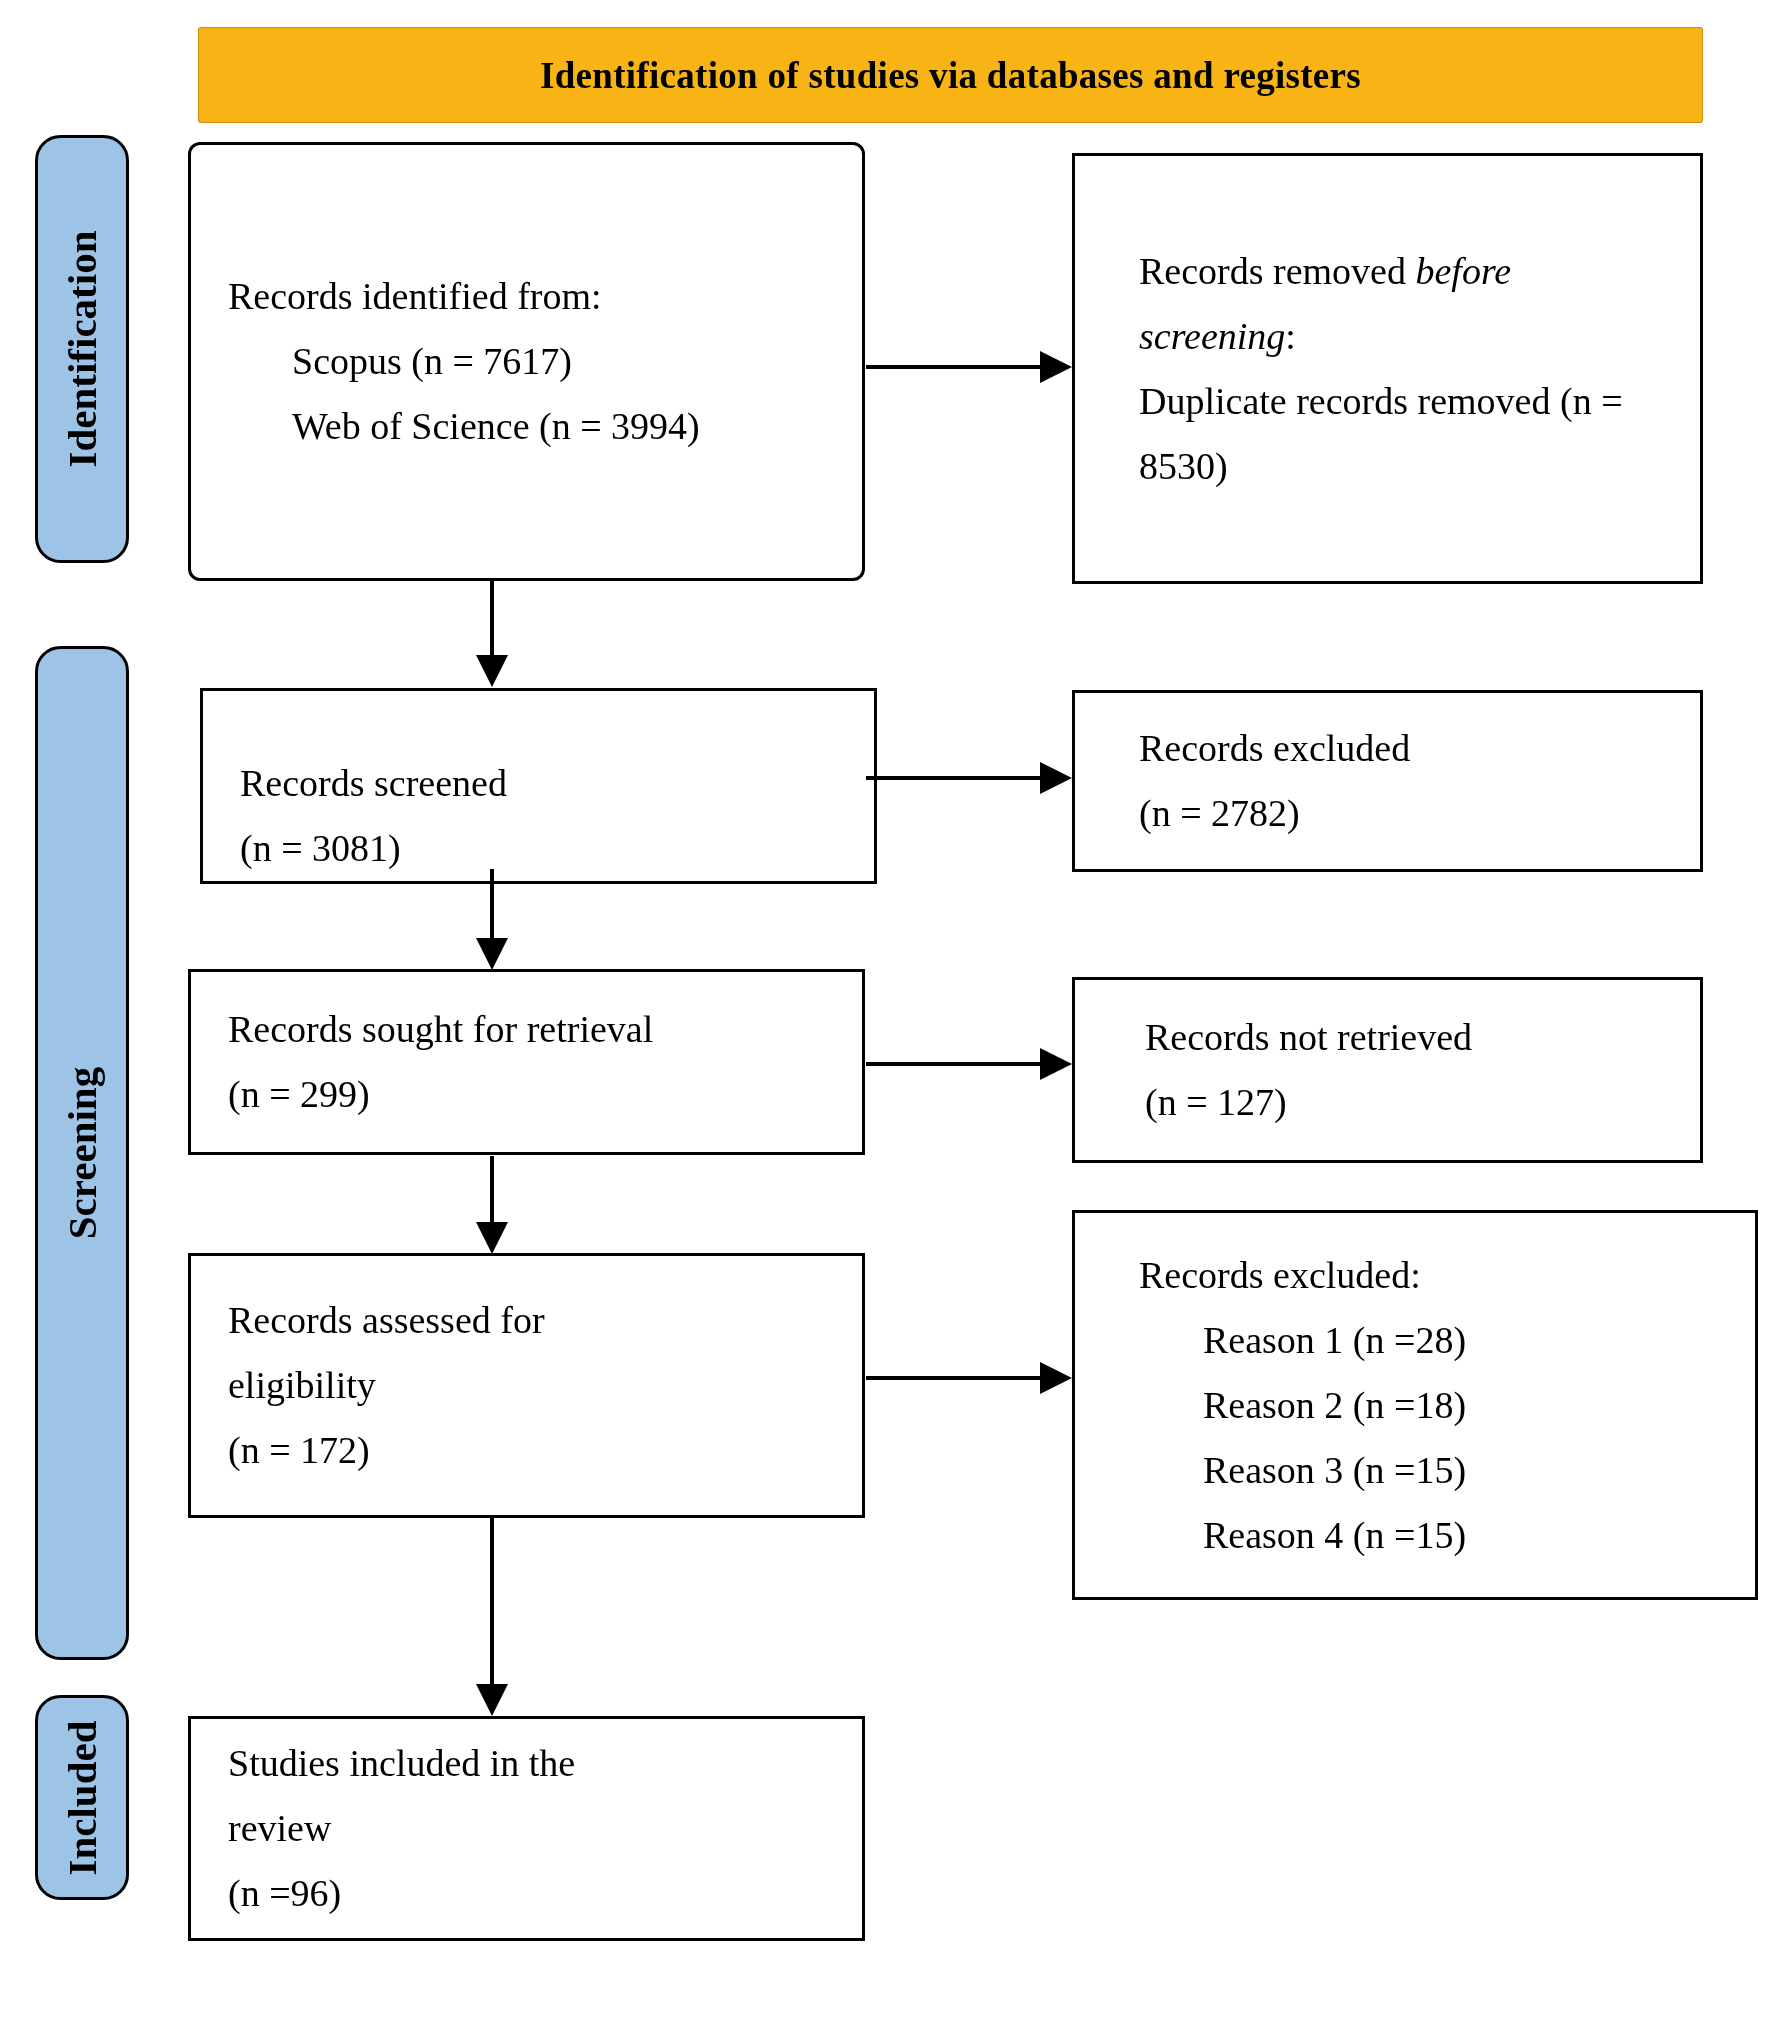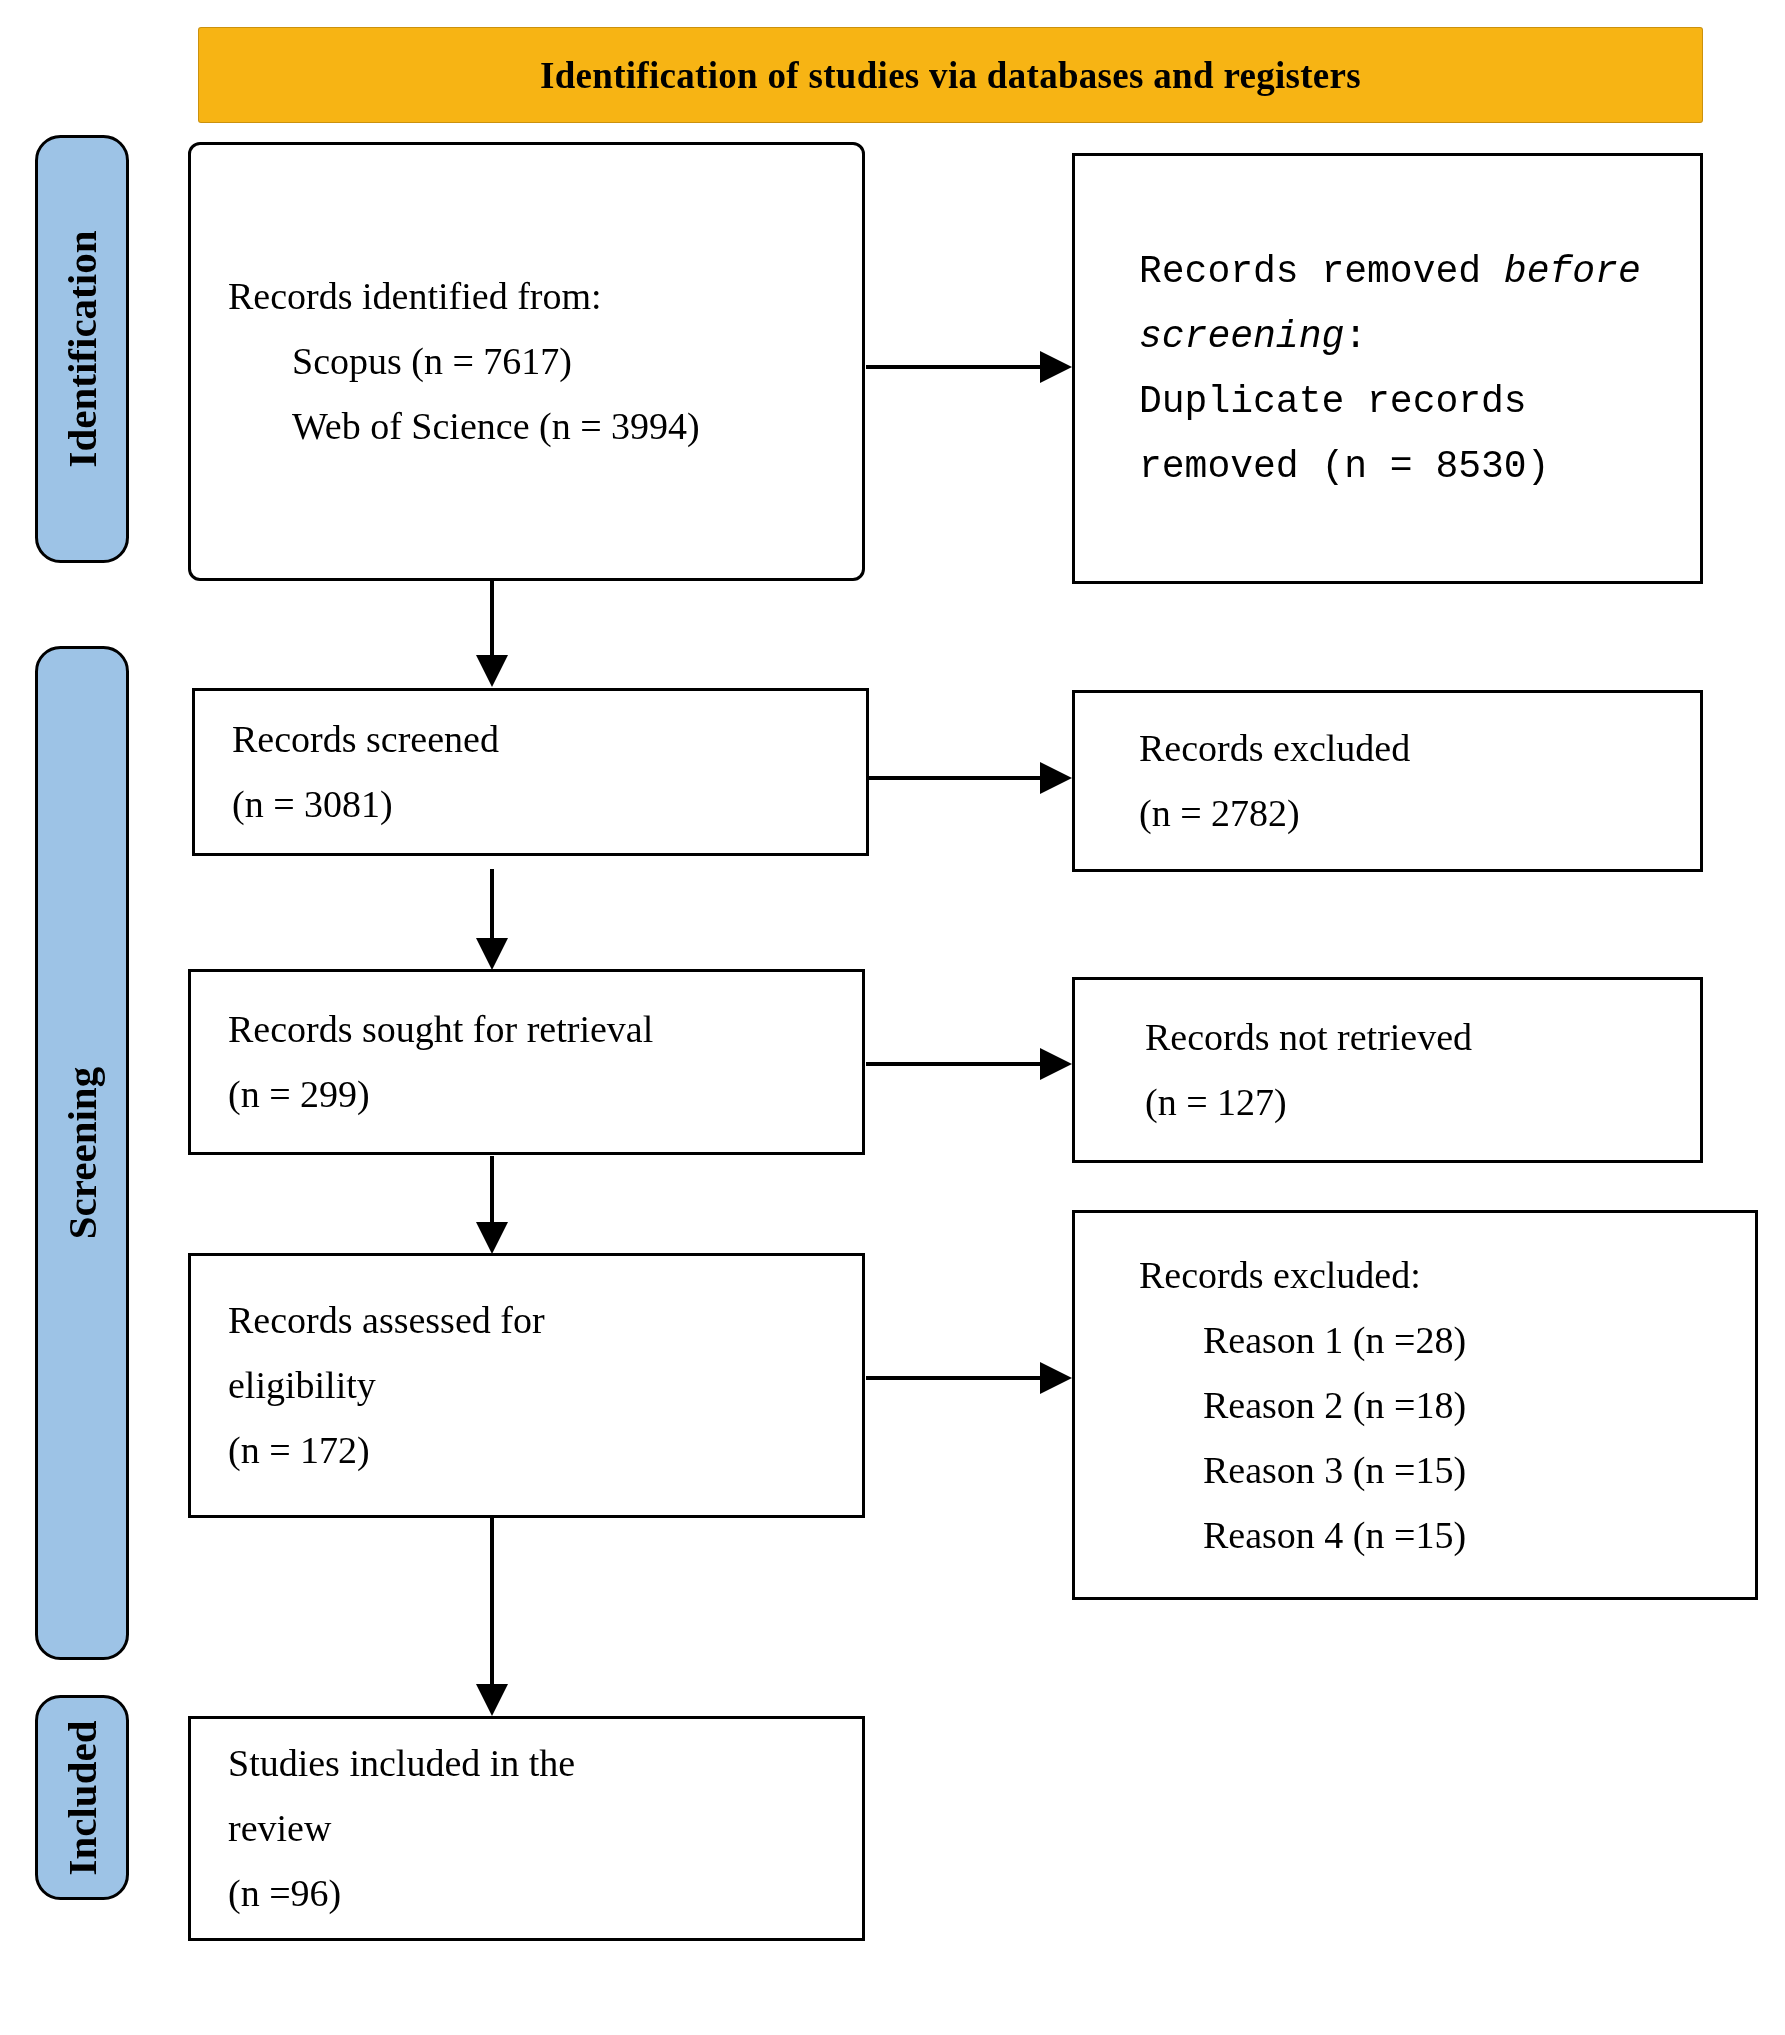--- a/index.html
+++ b/index.html
@@ -64,22 +64,22 @@
     box-sizing: border-box;
     display: flex; flex-direction: column; justify-content: center;
     font-size: 38px;
     line-height: 65px;
   }
   .fbox .line { white-space: nowrap; }
   .fbox .line.wrap { white-space: normal; }
   .fbox .line.indent { padding-left: 64px; }
 
   #box-records-identified { left: 188px;  top: 142px;  width: 677px; height: 439px; padding: 0 25.5px 0 37px; border-radius: 12px; }
-  #box-records-removed    { left: 1072px; top: 153px;  width: 631px;  height: 431px; padding: 0 38px 0 64px; font-family: Liberation Mono, monospace; }
-  #box-records-screened   { left: 192px;  top: 688px; width: 677px; height: 168px; padding: 0 25.5px 0 37px; }
+  #box-records-removed    { left: 1072px; top: 153px;  width: 631px;  height: 431px; padding: 0 38px 0 64px; }
+  #box-records-screened   { left: 200px;  top: 688px; width: 677px; height: 196px; padding: 0 25.5px 0 37px; justify-content: flex-end; }
   #box-records-excluded   { left: 1072px; top: 690px; width: 631px;  height: 182px; padding: 0 25.5px 0 64px; }
   #box-records-sought     { left: 188px;  top: 969px; width: 677px; height: 186px; padding: 0 25.5px 0 37px; }
   #box-not-retrieved      { left: 1072px; top: 977px; width: 631px;  height: 186px; padding: 0 25.5px 0 70px; }
   #box-records-assessed   { left: 188px;  top: 1253px; width: 677px; height: 265px; padding: 0 25.5px 0 37px; }
   #box-excluded-reasons   { left: 1072px; top: 1210px; width: 686px;  height: 390px; padding: 0 25.5px 0 64px; }
   #box-studies-included   { left: 188px;  top: 1716px; width: 677px; height: 225px; padding: 0 25.5px 0 37px; }
 
   
   .harrow { position: absolute; height: 3.8px; }
   .harrow .shaft {

